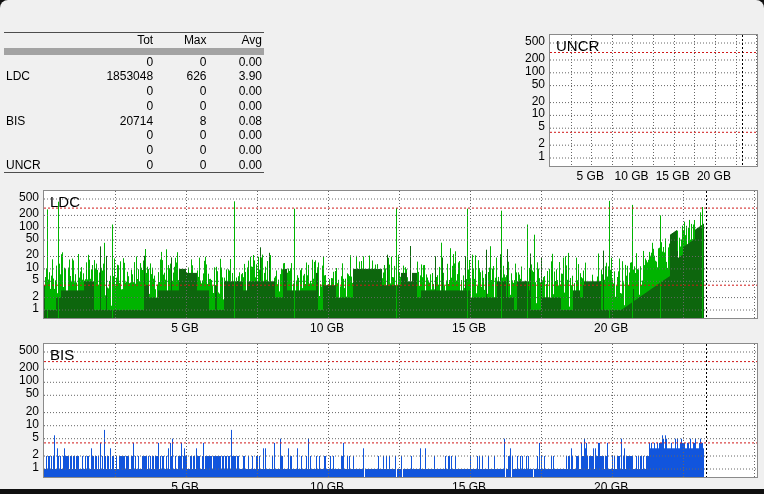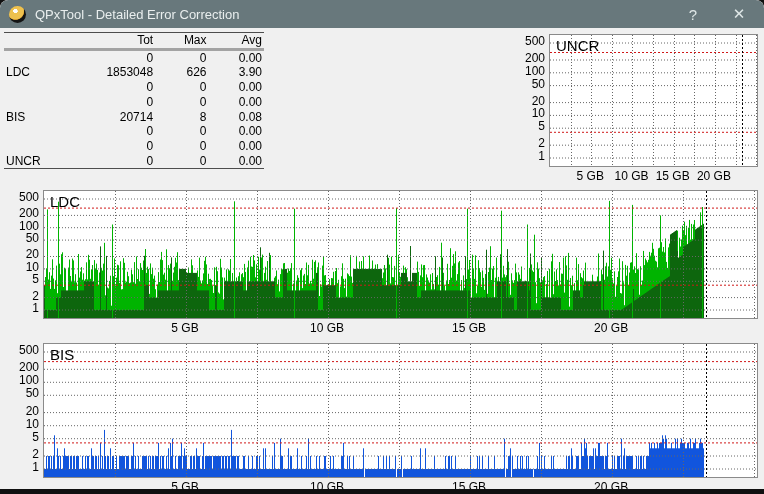--- a/index.html
+++ b/index.html
@@ -11,42 +11,36 @@
     background:radial-gradient(circle at 38% 30%, #fdfdfd 0 13%, #eec14e 14% 50%, #c78f2a 54%, #131313 57% 100%);
     flex:0 0 auto;}
   .apptitle{margin-left:9px;font-size:13px;color:#e9eeee;flex:1 1 auto;white-space:nowrap;overflow:hidden;}
   .tbtn{width:46px;height:28px;display:flex;align-items:center;justify-content:center;color:#dfe7e7;font-size:15px;cursor:default;}
   .tbtn.close{margin-right:2px;}
   
   .stats{position:absolute;left:4px;top:32px;width:260px;border-collapse:collapse;table-layout:fixed;
     border-top:1px solid #4d4d4d;border-bottom:1px solid #4d4d4d;}
   .stats th,.stats td{font-size:12px;font-weight:normal;color:#000;padding:0 2px 0 0;line-height:14.7px;height:14.7px;
     text-align:right;white-space:nowrap;overflow:hidden;}
-  .stats th{border-bottom:3px solid #a3a3a3;}
+  .stats th{border-bottom:7px solid #a3a3a3;}
   .stats .lab{text-align:left;padding-left:2px;}
   .c0{width:58px}.c1{width:92px}.c2{width:53px}.c3{width:55px}
   
   .plot{position:absolute;background:#ffffff;border:1px solid #8a8a8a;box-sizing:border-box;}
   #plot-uncr{left:549px;top:34px;width:209px;height:133px;}
   #plot-ldc{left:43px;top:190px;width:715px;height:129px;}
   #plot-bis{left:43px;top:343px;width:715px;height:135px;}
   .axlab{position:absolute;font-size:12px;color:#000;white-space:nowrap;}
   .plot svg{display:block;}
 </style>
 </head>
 <body>
 
 <div class="window">
 
-  <div class="titlebar">
-    <span class="appicon"></span>
-    <span class="apptitle">QPxTool - Detailed Error Correction</span>
-    <span class="tbtn">?</span>
-    <span class="tbtn close">✕</span>
-  </div>
 
   <table class="stats">
     <colgroup>
         <col class="c0">
         <col class="c1">
         <col class="c2">
         <col class="c3">
       </colgroup>
     <thead>
       <tr>

